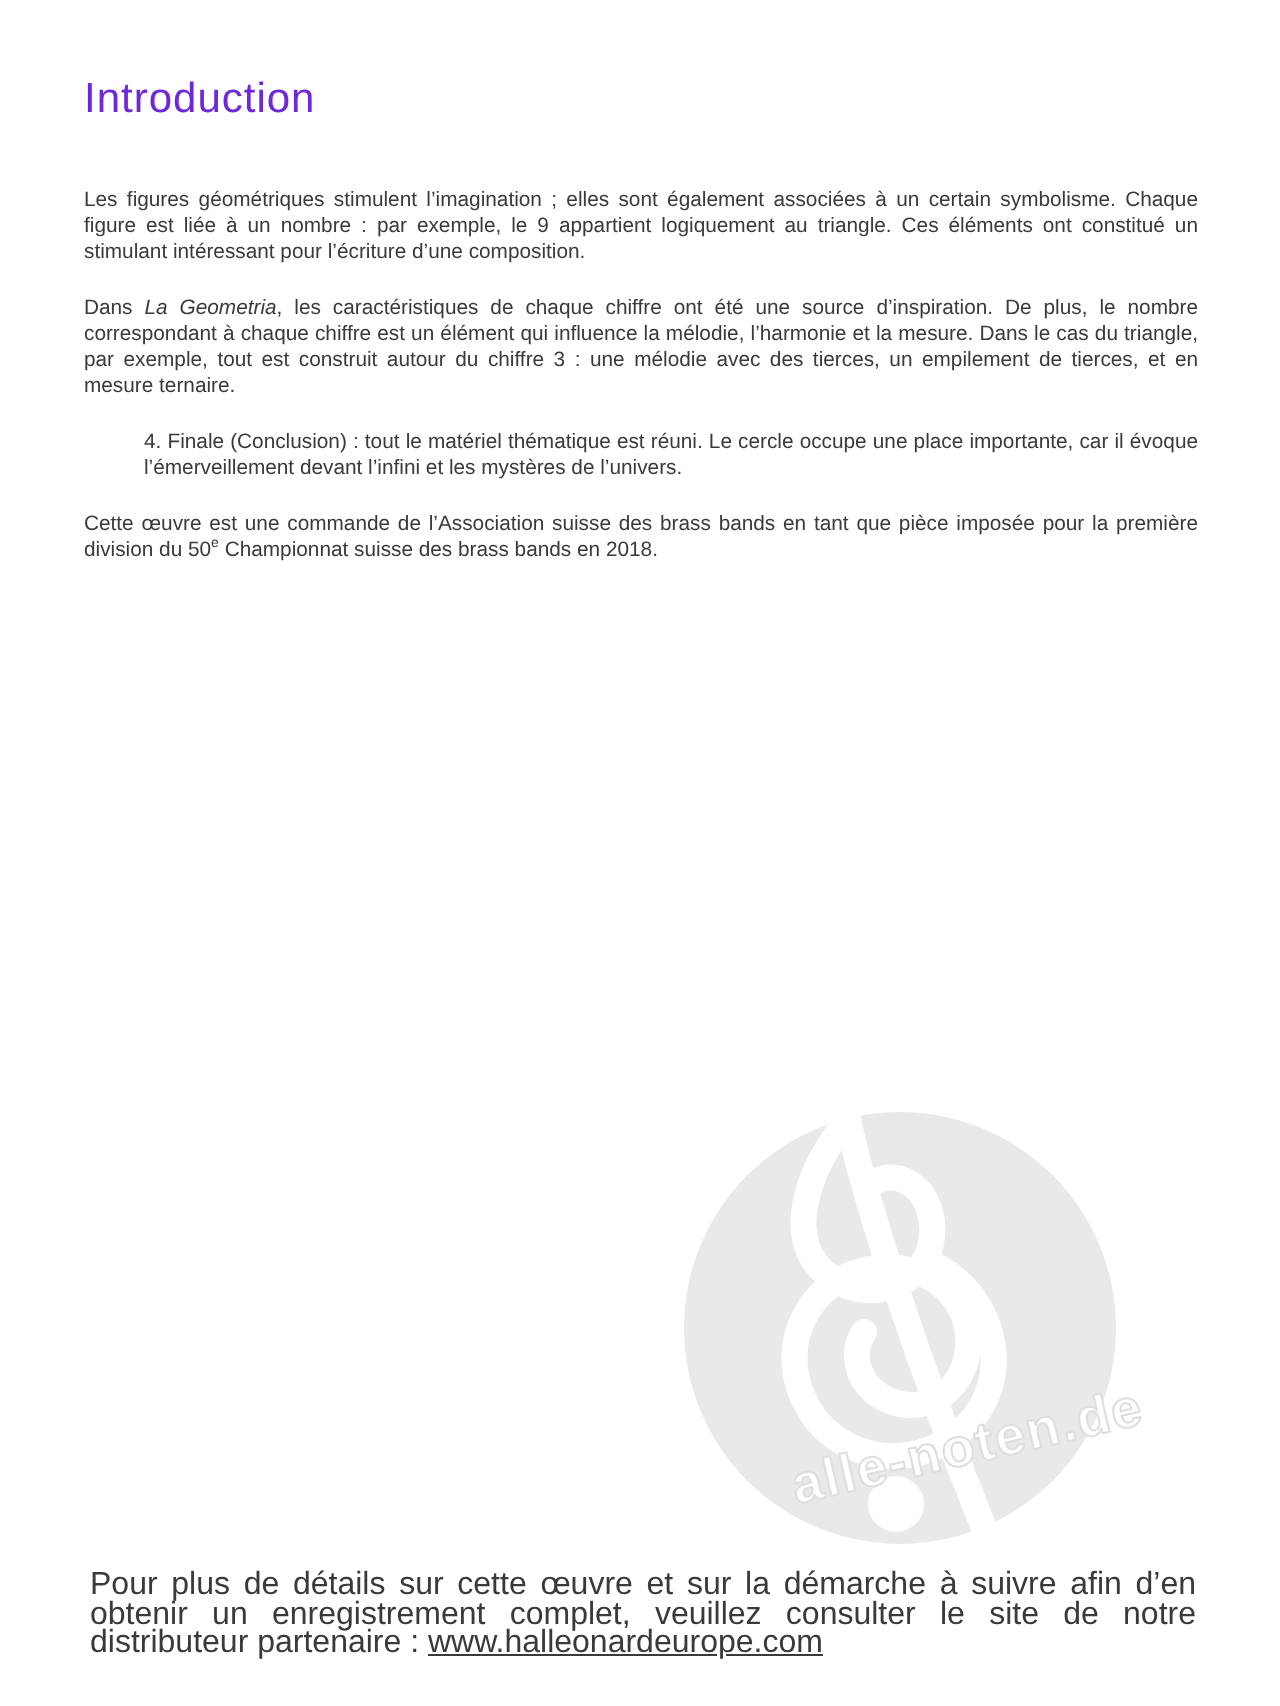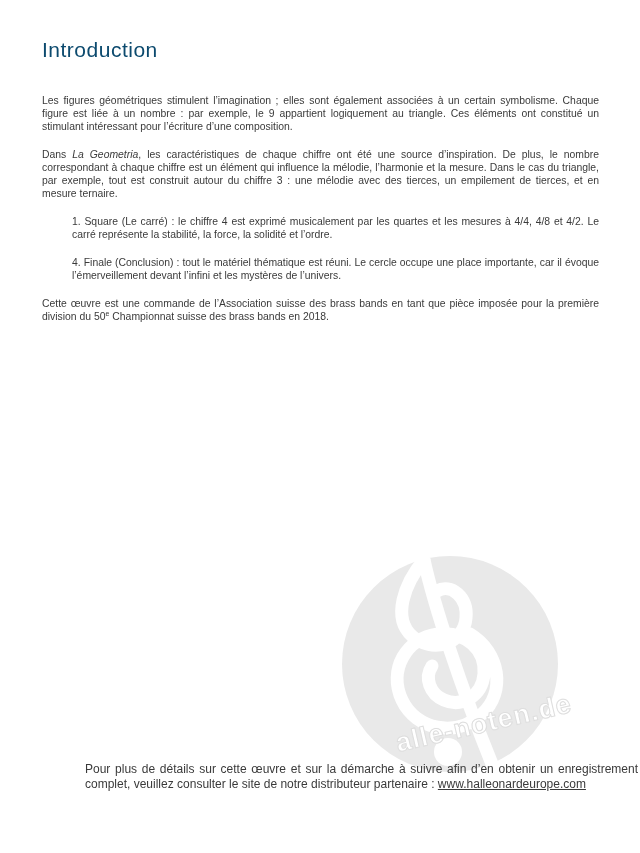--- a/index.html
+++ b/index.html
@@ -11,21 +11,21 @@
     overflow: hidden;
     font-family: "Liberation Sans", sans-serif;
     color: #3a3a3a;
   }
   .heading {
     position: absolute;
     left: 42px;
     top: 38px;
     font-size: 21px;
     font-weight: 400;
-    color: #0c4a6e;
+    color: #6d28d9;
     letter-spacing: 0.5px;
     margin: 0;
   }
   .content {
     position: absolute;
     left: 42px;
     top: 94px;
     width: 557px;
     font-size: 10.4px;
     line-height: 13px;
@@ -57,45 +57,43 @@
     letter-spacing: 1px;
     color: #ffffff;
     -webkit-text-stroke: 1px #dedede;
     text-shadow: 0 0 1px #e2e2e2;
     transform: rotate(-13deg);
     white-space: nowrap;
   }
   .footer {
     position: absolute;
     left: 45px;
-    top: 750px;
+    top: 770px;
     width: 553px;
-    font-size: 12px;
+    font-size: 16px;
     line-height: 14.5px;
     text-align: justify;
     z-index: 2;
-    margin-left: 40px;
   }
   .footer a { color: #3a3a3a; text-decoration: underline; }
 </style>
 </head>
 <body>
 
 <div class="page">
 
   <h1 class="heading">Introduction</h1>
 
   <div class="content">
     <p>Les figures géométriques stimulent l’imagination ; elles sont également associées à un certain symbolisme. Chaque figure est liée à un nombre : par exemple, le 9 appartient logiquement au triangle. Ces éléments ont constitué un stimulant intéressant pour l’écriture d’une composition.</p>
 
     <p><span>Dans </span><span class="work-title">La Geometria</span><span>, les caractéristiques de chaque chiffre ont été une source d’inspiration. De plus, le nombre correspondant à chaque chiffre est un élément qui influence la mélodie, l’harmonie et la mesure. Dans le cas du triangle, par exemple, tout est construit autour du chiffre 3 : une mélodie avec des tierces, un empilement de tierces, et en mesure ternaire.</span></p>
 
 
     <div class="movements">
-      <p>1. Square (Le carré) : le chiffre 4 est exprimé musicalement par les quartes et les mesures à 4/4, 4/8 et 4/2. Le carré représente la stabilité, la force, la solidité et l’ordre.</p>
       <p>4. Finale (Conclusion) : tout le matériel thématique est réuni. Le cercle occupe une place importante, car il évoque l’émerveillement devant l’infini et les mystères de l’univers.</p>
     </div>
 
     <p class="closing"><span>Cette œuvre est une commande de l’Association suisse des brass bands en tant que pièce imposée pour la première division du 50</span><sup>e</sup><span> Championnat suisse des brass bands en 2018.</span></p>
 
   </div>
 
   <div class="watermark">
     <svg width="284" height="256" viewBox="0 0 284 256">
       <circle cx="132" cy="124" r="108" fill="#e9e9e9"></circle>

